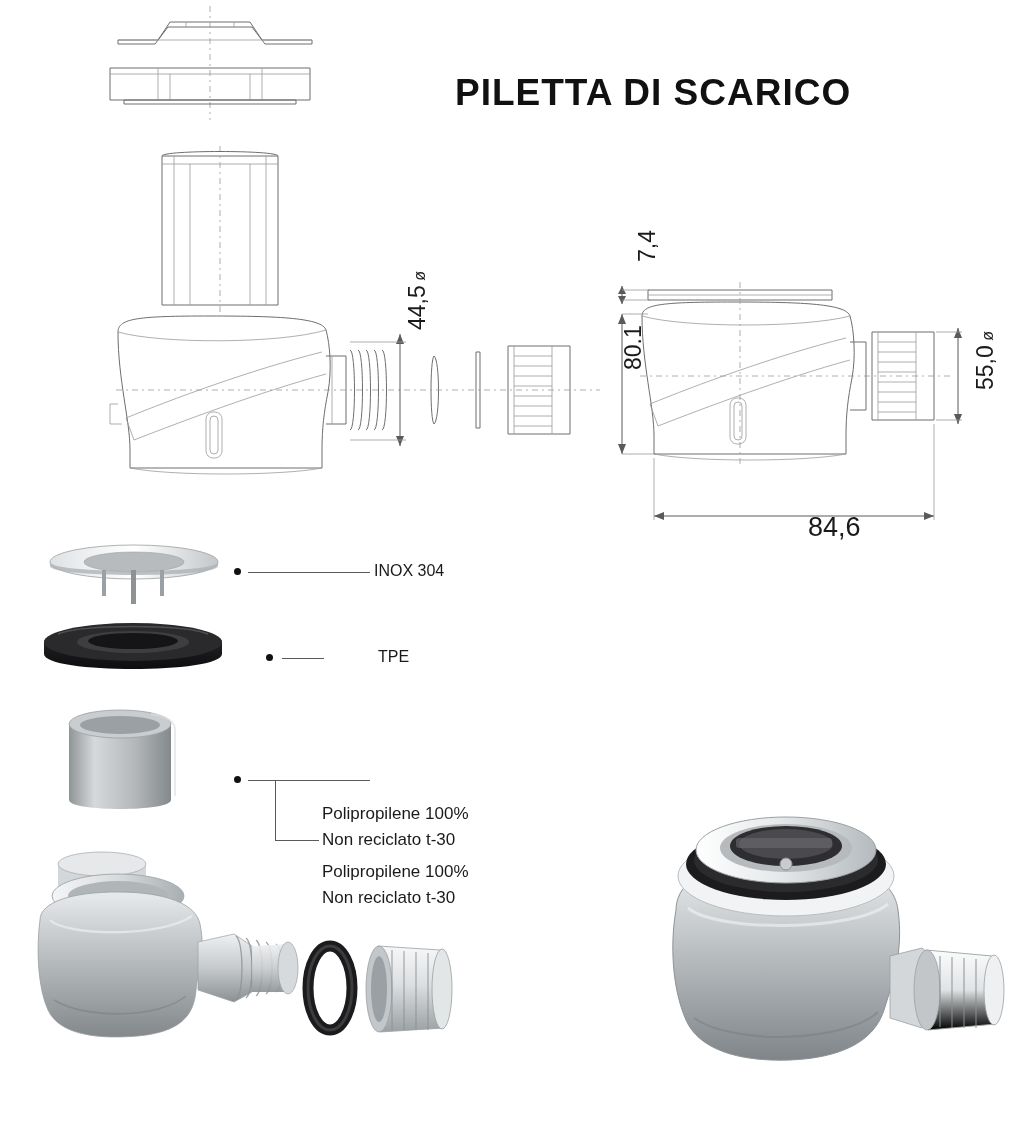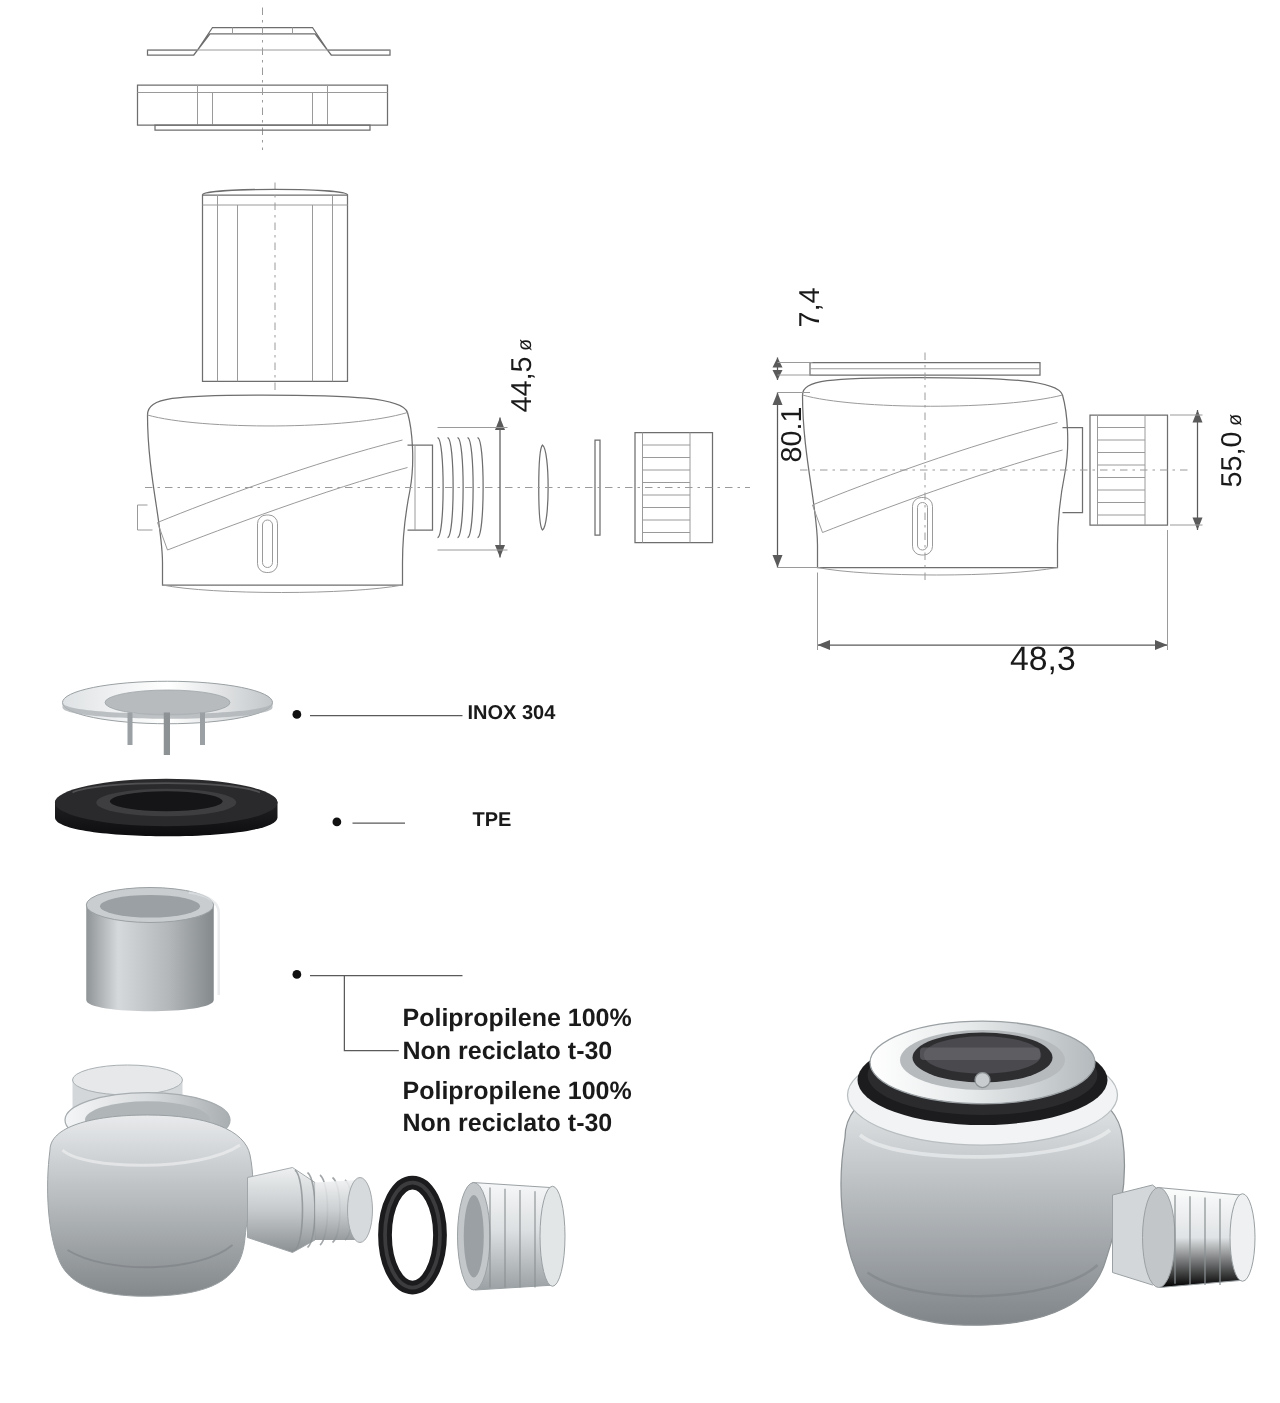--- a/index.html
+++ b/index.html
@@ -40,23 +40,22 @@
     font-family: "Liberation Sans", sans-serif;
   }
   .rot90 {
     transform: rotate(-90deg);
     transform-origin: left top;
   }
   .mat-label {
     font-size: 16px;
     color: #1a1a1a;
     white-space: nowrap;
-    font-weight: bold;
-  }
-  .mat-label.big { font-size: 20px; }
+  }
+  .mat-label.big { font-size: 17px; }
 
   
   .ln { position: absolute; background: #5a5a5a; }
   .ln-h { height: 1px; }
   .ln-v { width: 1px; }
   .dot {
     position: absolute;
     width: 7px; height: 7px;
     border-radius: 50%;
     background: #111;
@@ -66,20 +65,21 @@
   .tech-thin { fill: none; stroke: #9a9a9a; stroke-width: 0.8; }
   .tech-dash { fill: none; stroke: #9a9a9a; stroke-width: 0.8; stroke-dasharray: 6 4 2 4; }
   .dimline { stroke: #5a5a5a; stroke-width: 1; fill: none; }
   .arrowhead { fill: #5a5a5a; }
 </style>
 </head>
 <body>
 
 <div class="sheet">
 
+  <div class="abs" id="title">PILETTA DI SCARICO</div>
 
   <svg class="abs" style="left:100px; top:0px;" width="250" height="130">
 
     <path class="tech" d="M18,40 L58,40 L70,22 L150,22 L162,40 L212,40 L212,44 L165,44 L152,27 L68,27 L55,44 L18,44 Z"></path>
     <path class="tech-thin" d="M18,40 L212,40"></path>
     <path class="tech-thin" d="M86,22 L86,27 M134,22 L134,27"></path>
 
     <path class="tech-dash" d="M110,6 L110,120"></path>
 
     <path class="tech" d="M10,68 L210,68 L210,100 L10,100 Z"></path>
@@ -207,21 +207,21 @@
 
   <div class="abs dim-label rot90" style="left:620px; top:370px;">
     <span>80.1</span>
   </div>
 
   <div class="abs dim-label rot90" style="left:972px; top:390px;">
     <span>55,0</span><span style="font-size:16px;"> </span><span style="font-size:16px;">ø</span>
   </div>
 
   <div class="abs dim-label" style="left:808px; top:512px; font-size:27px;">
-    <span>48,3</span>
+    <span>84,6</span>
   </div>
 
   <svg class="abs" style="left:30px; top:540px;" width="230" height="80">
     <defs>
       <linearGradient id="gInox" x1="0" y1="0" x2="0" y2="1">
         <stop offset="0" stop-color="#f3f4f5"></stop>
         <stop offset="0.45" stop-color="#c6cacc"></stop>
         <stop offset="1" stop-color="#8d9295"></stop>
       </linearGradient>
       <linearGradient id="gInoxTop" x1="0" y1="0" x2="1" y2="0">

